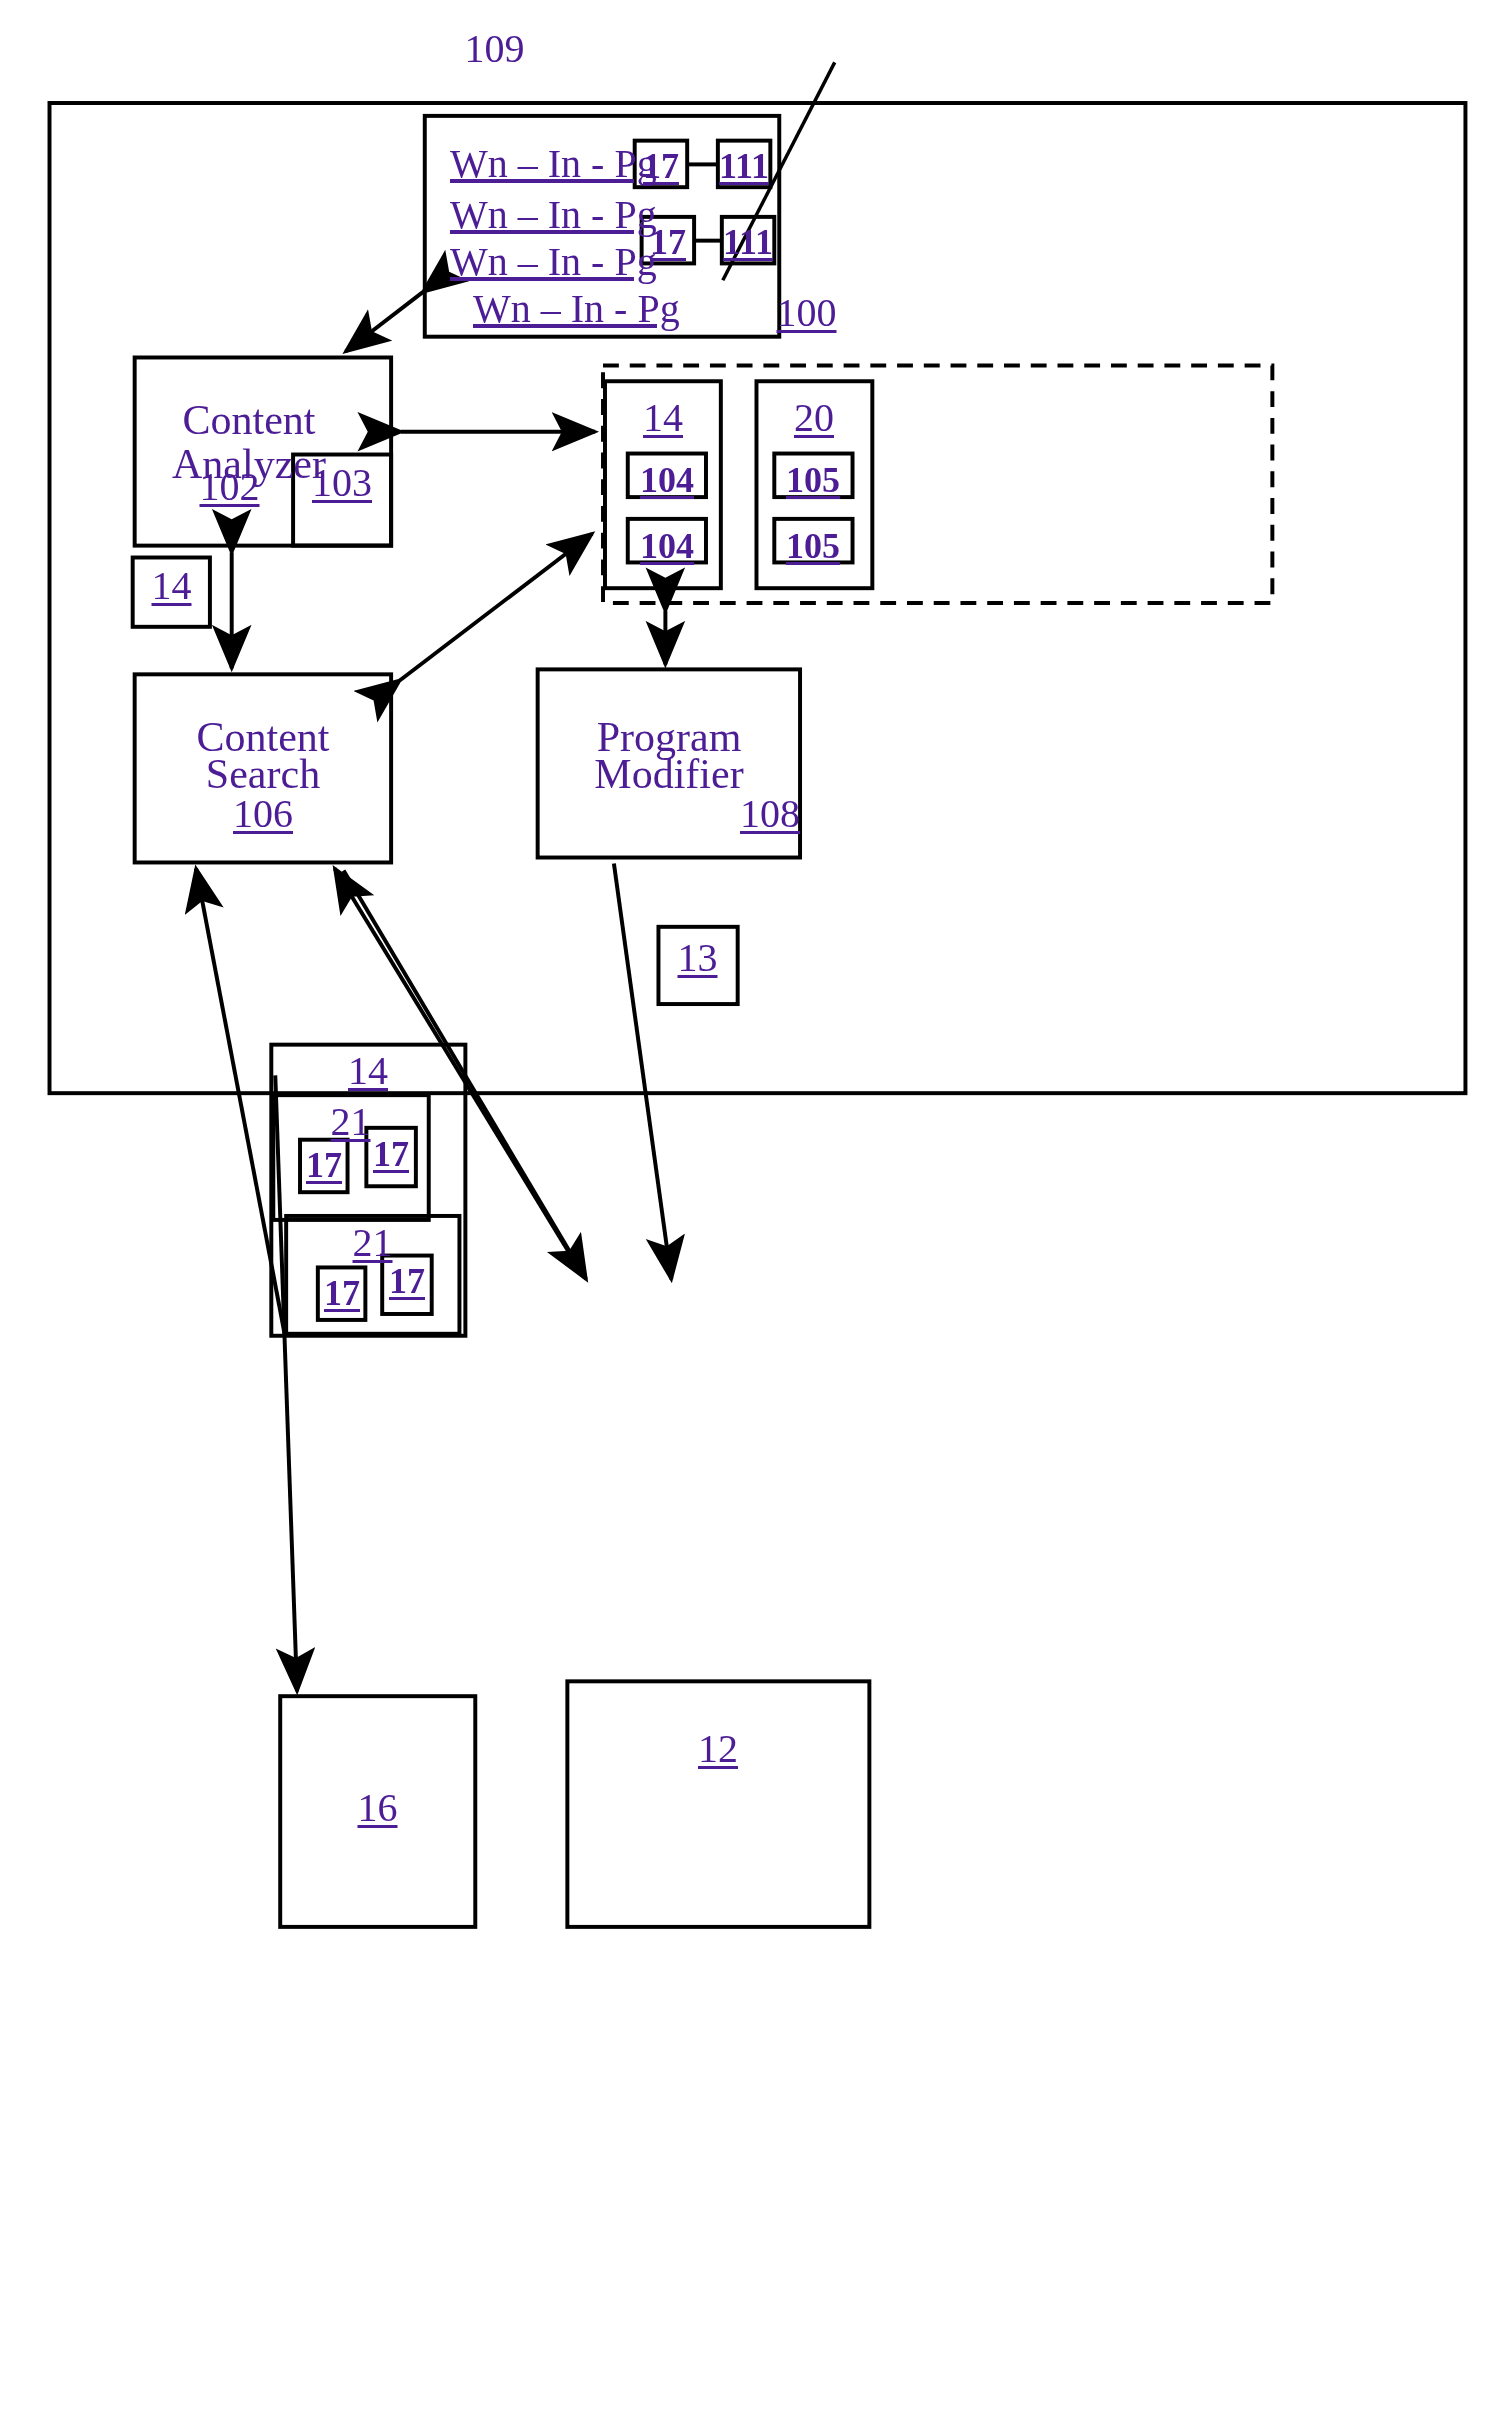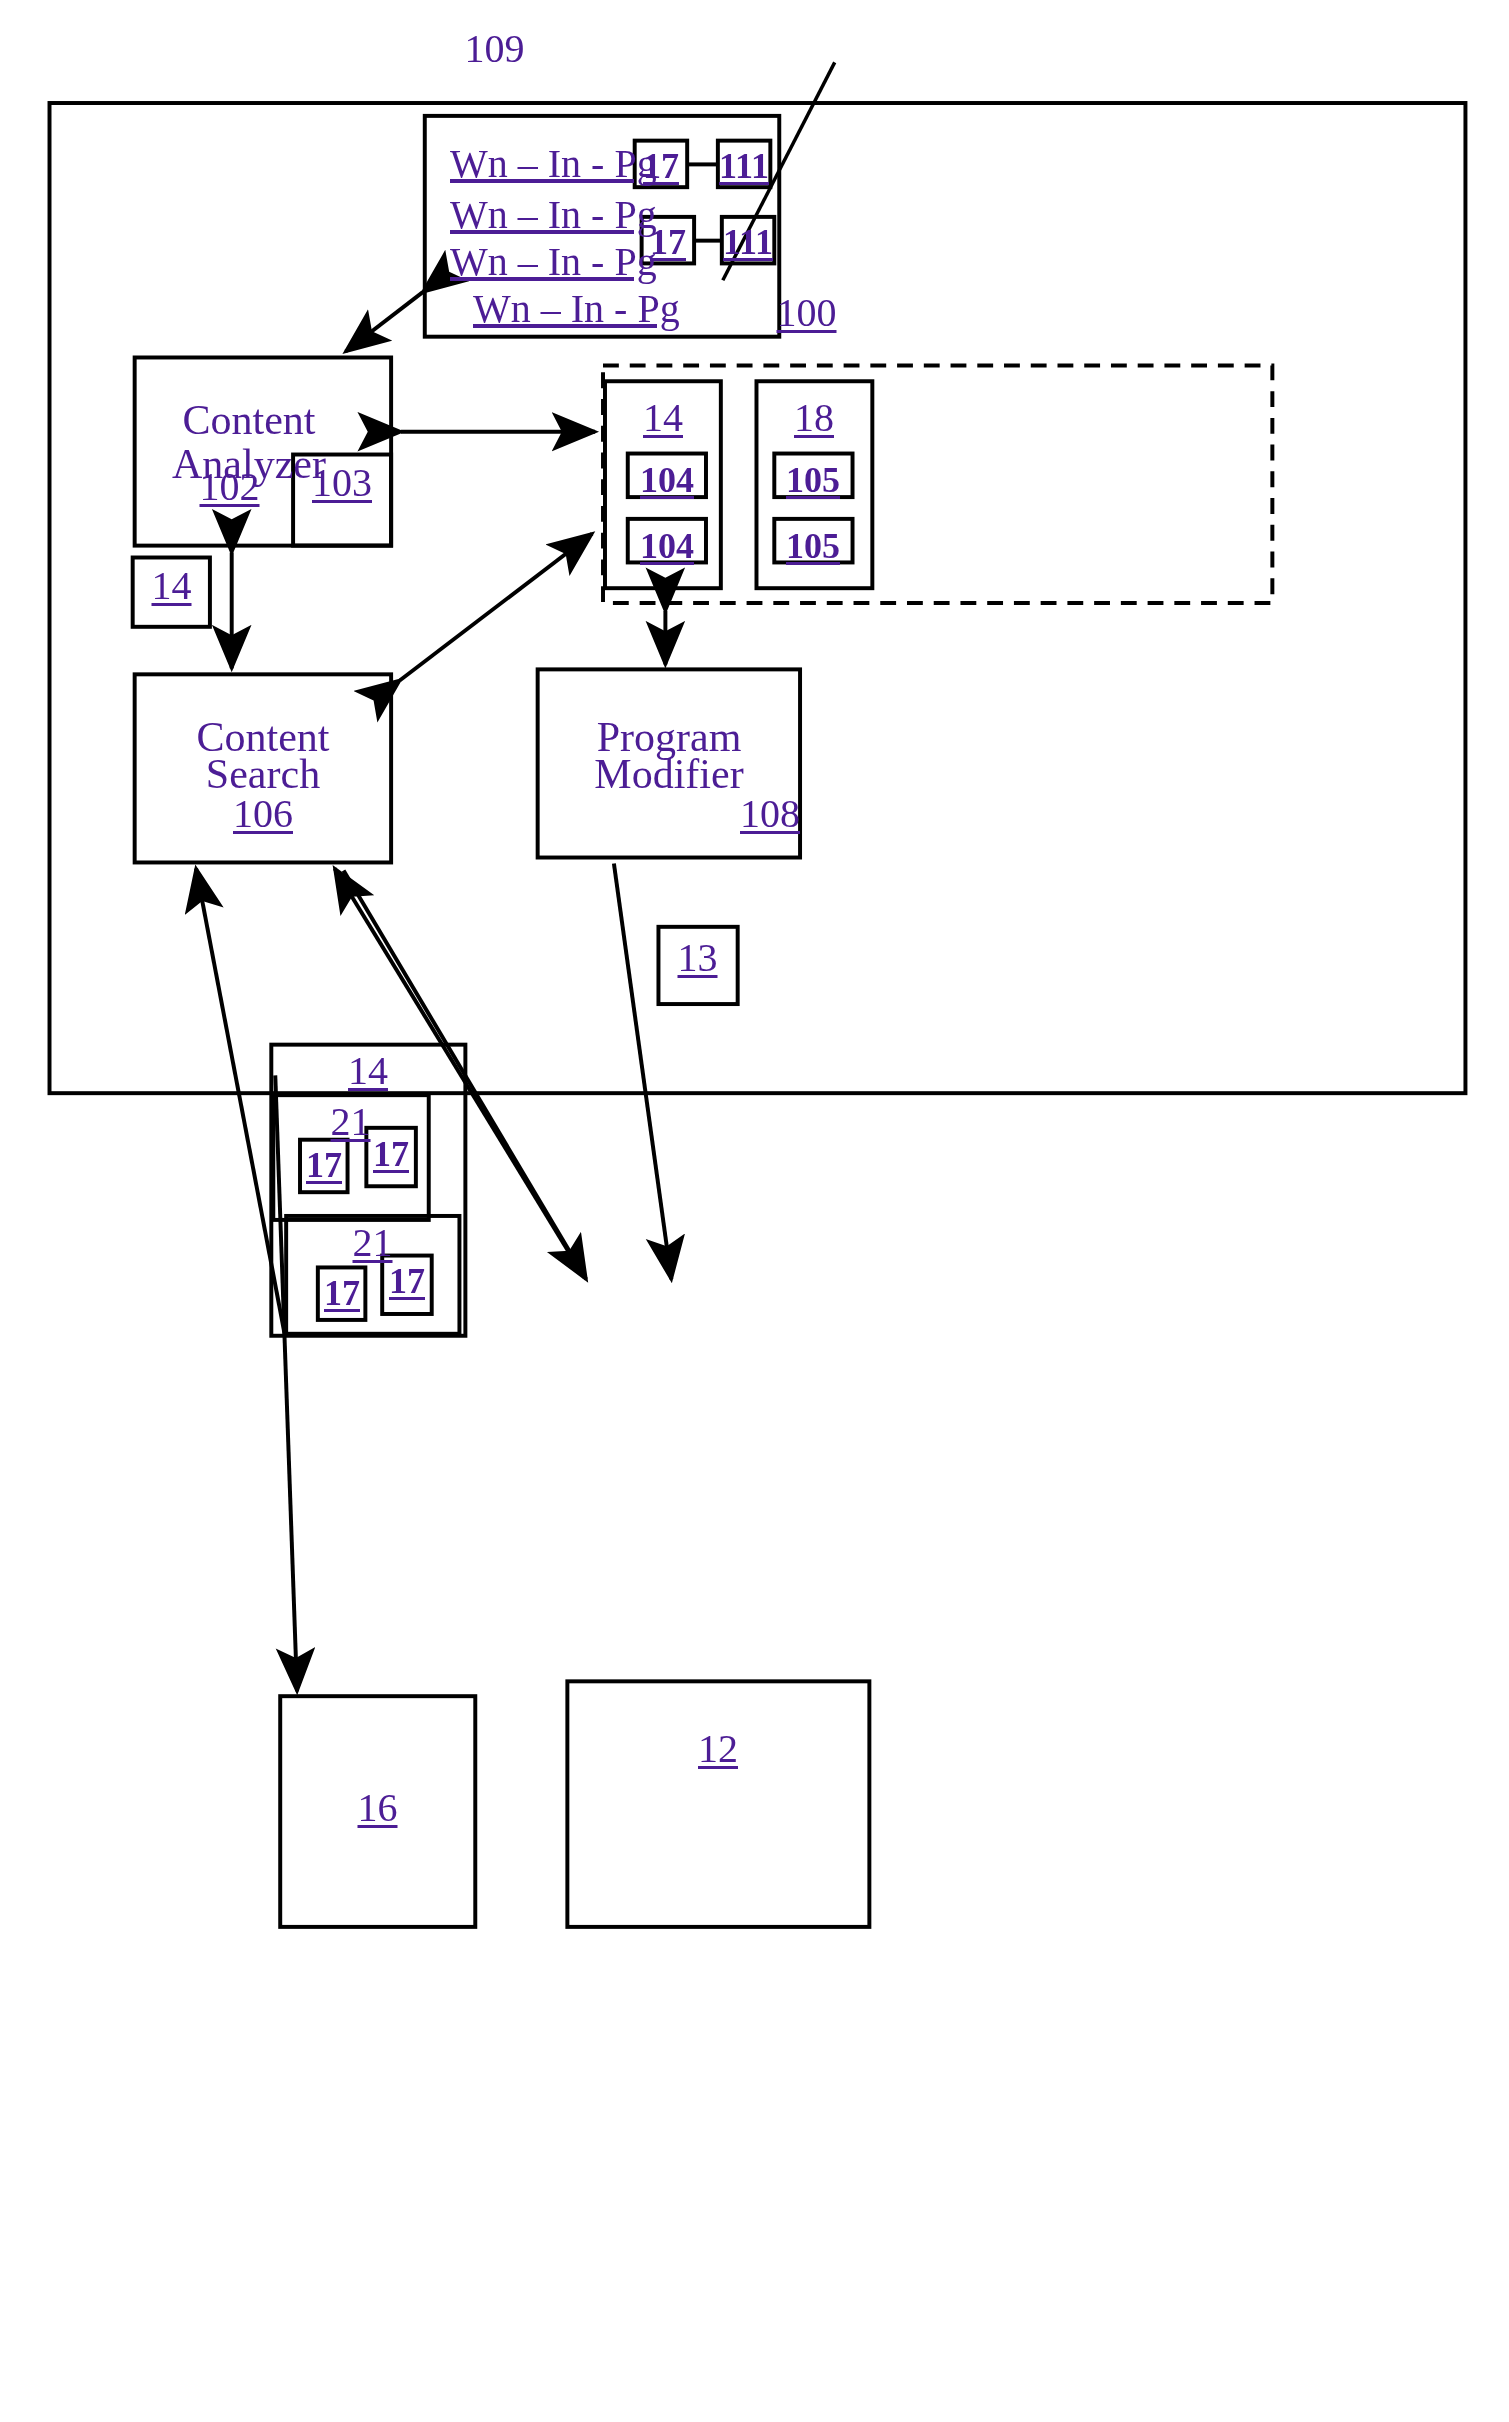--- a/index.html
+++ b/index.html
@@ -147,21 +147,21 @@
   <div class="lbl fs-title" style="left:150px; top:396px; width:198px;">Content</div>
   <div class="lbl fs-title" style="left:150px; top:440px; width:198px;">Analyzer</div>
   <div class="lbl fs-ref ref" style="left:165px; top:463px; width:129px;">102</div>
   <div class="lbl fs-ref ref" style="left:293px; top:459px; width:98px;">103</div>
   <div class="lbl fs-ref ref" style="left:133px; top:562px; width:77px;">14</div>
 
   <div class="lbl fs-ref ref" style="left:605px; top:394px; width:116px;">14</div>
   <div class="lbl fs-small ref" style="left:628px; top:459px; width:78px;">104</div>
   <div class="lbl fs-small ref" style="left:628px; top:525px; width:78px;">104</div>
 
-  <div class="lbl fs-ref ref" style="left:756px; top:394px; width:116px;">18</div>
+  <div class="lbl fs-ref ref" style="left:756px; top:394px; width:116px;">20</div>
   <div class="lbl fs-small ref" style="left:774px; top:459px; width:78px;">105</div>
   <div class="lbl fs-small ref" style="left:774px; top:525px; width:78px;">105</div>
 
   <div class="lbl fs-title" style="left:135px; top:713px; width:256px;">Content</div>
   <div class="lbl fs-title" style="left:135px; top:750px; width:256px;">Search</div>
   <div class="lbl fs-ref ref" style="left:135px; top:790px; width:256px;">106</div>
 
   <div class="lbl fs-title" style="left:538px; top:713px; width:262px;">Program</div>
   <div class="lbl fs-title" style="left:538px; top:750px; width:262px;">Modifier</div>
   <div class="lbl fs-ref ref" style="left:538px; top:790px; width:262px;text-align:right;">108</div>

